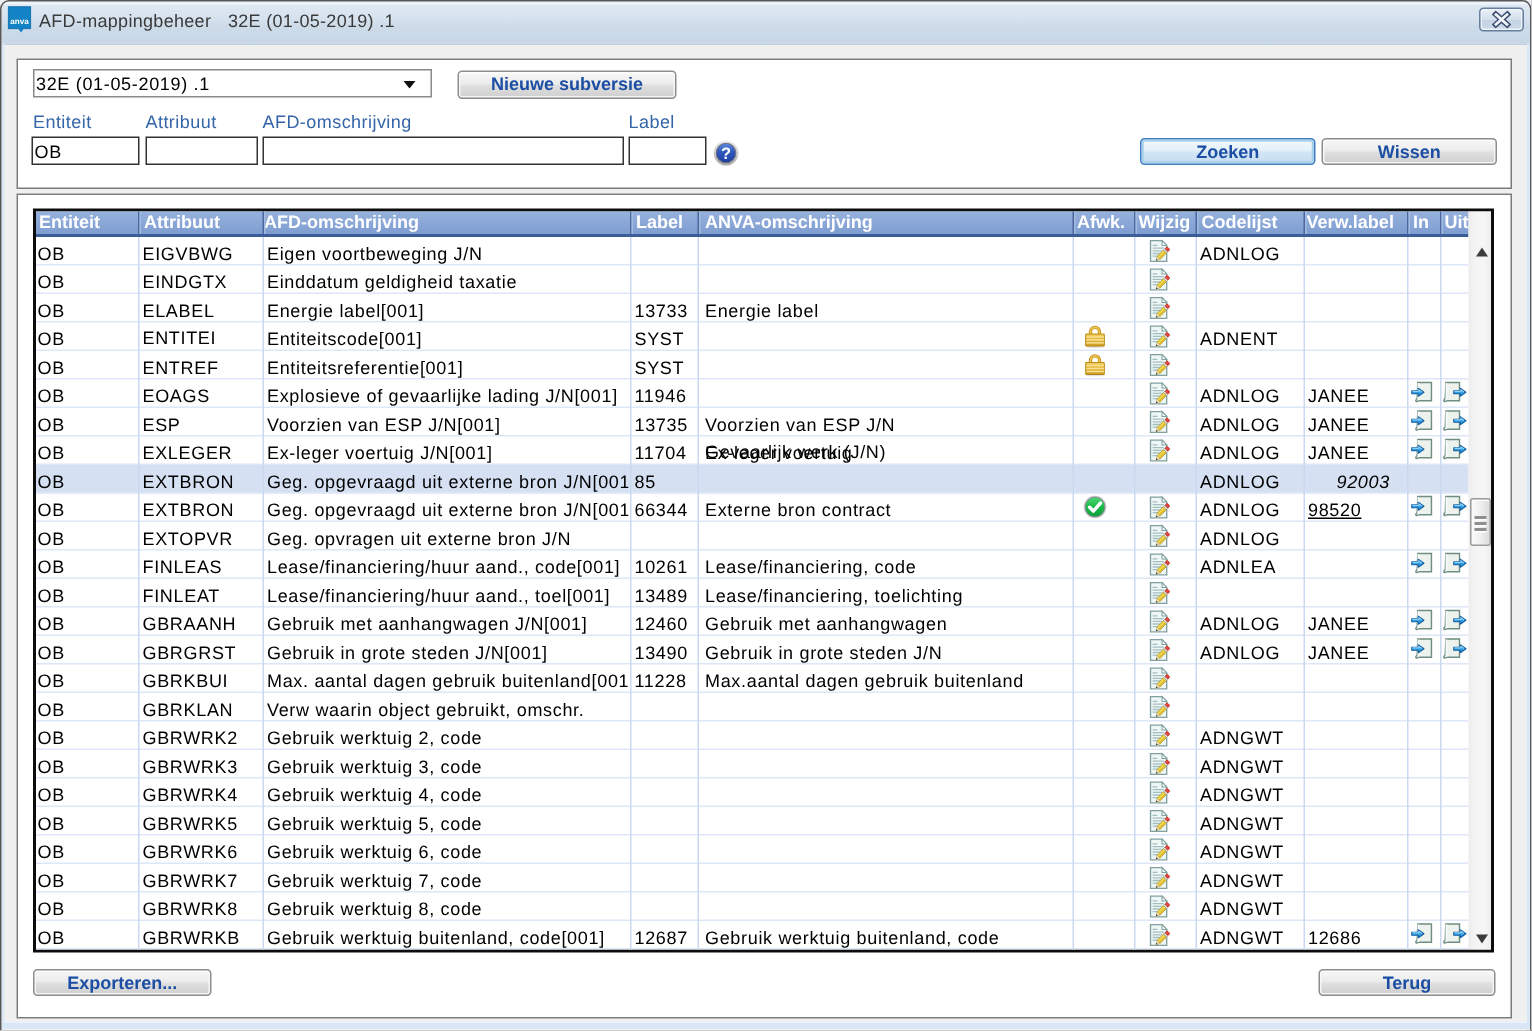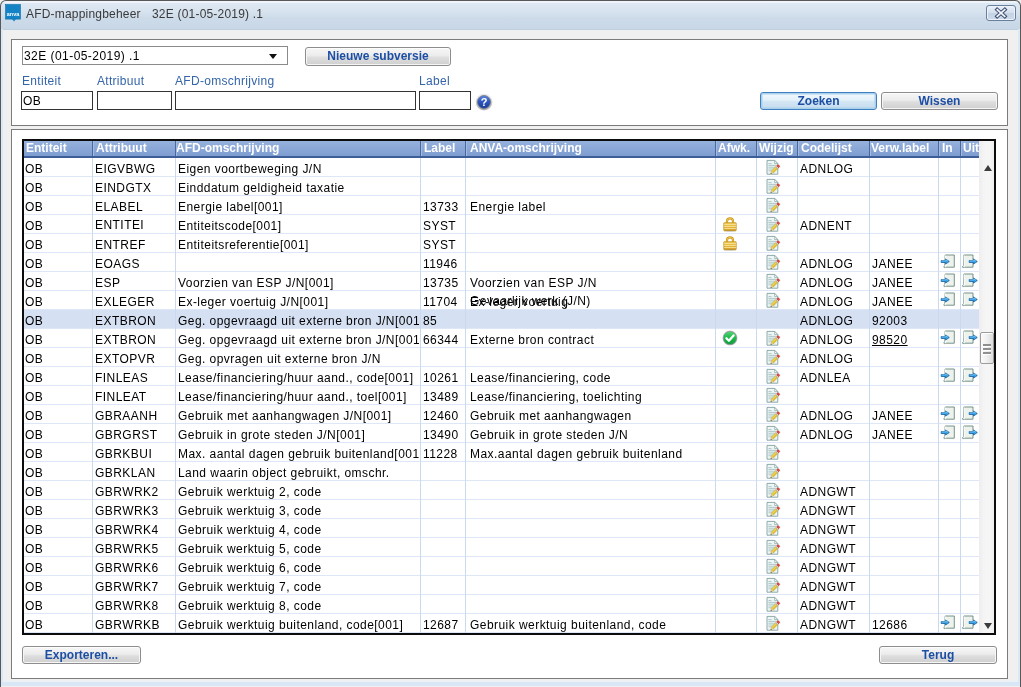--- a/index.html
+++ b/index.html
@@ -178,20 +178,21 @@
 <div class="r" style="left:423px;top:234px;">SYST</div>
 <svg class="a" style="left:722px;top:235px;" width="16" height="16" viewBox="0 0 16 16">
       <use href="#ic-lock"></use>
     </svg>
 <svg class="a" style="left:765px;top:235px;" width="17" height="17" viewBox="0 0 17 17">
       <use href="#ic-edit"></use>
     </svg>
 <div class="hsep" style="left:24px;top:271px;width:955px;"></div>
 <div class="r" style="left:25px;top:253px;">OB</div>
 <div class="r" style="left:95px;top:253px;">EOAGS</div>
+<div class="r" style="left:178px;top:253px;width:241px;">Explosieve of gevaarlijke lading J/N[001]</div>
 <div class="r" style="left:423px;top:253px;">11946</div>
 <div class="r" style="left:470px;top:253px;width:244px;margin-top:37px;">Gevaarlijk werk (J/N)</div>
 <svg class="a" style="left:765px;top:254px;" width="17" height="17" viewBox="0 0 17 17">
       <use href="#ic-edit"></use>
     </svg>
 <div class="r" style="left:800px;top:253px;">ADNLOG</div>
 <div class="r" style="left:872px;top:253px;">JANEE</div>
 <svg class="a" style="left:940px;top:254px;" width="16" height="16" viewBox="0 0 16 16">
       <use href="#ic-in"></use>
     </svg>
@@ -232,21 +233,21 @@
 <svg class="a" style="left:962px;top:292px;" width="16" height="16" viewBox="0 0 16 16">
       <use href="#ic-uit"></use>
     </svg>
 <div class="a" style="left:24px;top:310px;width:955px;height:19px;background:#d5e0f3;"></div>
 <div class="hsep" style="left:24px;top:328px;width:955px;"></div>
 <div class="r" style="left:25px;top:310px;">OB</div>
 <div class="r" style="left:95px;top:310px;">EXTBRON</div>
 <div class="r" style="left:178px;top:310px;width:241px;">Geg. opgevraagd uit externe bron J/N[001]</div>
 <div class="r" style="left:423px;top:310px;">85</div>
 <div class="r" style="left:800px;top:310px;">ADNLOG</div>
-<div class="r" style="left:872px;top:310px;">92003</div>
+<div class="r" style="left:891px;top:310px;font-style:italic;">92003</div>
 <div class="hsep" style="left:24px;top:347px;width:955px;"></div>
 <div class="r" style="left:25px;top:329px;">OB</div>
 <div class="r" style="left:95px;top:329px;">EXTBRON</div>
 <div class="r" style="left:178px;top:329px;width:241px;">Geg. opgevraagd uit externe bron J/N[001]</div>
 <div class="r" style="left:423px;top:329px;">66344</div>
 <div class="r" style="left:470px;top:329px;width:244px;">Externe bron contract</div>
 <svg class="a" style="left:722px;top:330px;" width="17" height="17" viewBox="0 0 17 17">
       <use href="#ic-check"></use>
     </svg>
 <svg class="a" style="left:765px;top:330px;" width="17" height="17" viewBox="0 0 17 17">
@@ -332,21 +333,21 @@
 <div class="r" style="left:95px;top:443px;">GBRKBUI</div>
 <div class="r" style="left:178px;top:443px;width:241px;">Max. aantal dagen gebruik buitenland[001]</div>
 <div class="r" style="left:423px;top:443px;">11228</div>
 <div class="r" style="left:470px;top:443px;width:244px;">Max.aantal dagen gebruik buitenland</div>
 <svg class="a" style="left:765px;top:444px;" width="17" height="17" viewBox="0 0 17 17">
       <use href="#ic-edit"></use>
     </svg>
 <div class="hsep" style="left:24px;top:480px;width:955px;"></div>
 <div class="r" style="left:25px;top:462px;">OB</div>
 <div class="r" style="left:95px;top:462px;">GBRKLAN</div>
-<div class="r" style="left:178px;top:462px;width:241px;">Land waarin object gebruikt, omschr.</div>
+<div class="r" style="left:178px;top:462px;width:241px;">Verw waarin object gebruikt, omschr.</div>
 <svg class="a" style="left:765px;top:463px;" width="17" height="17" viewBox="0 0 17 17">
       <use href="#ic-edit"></use>
     </svg>
 <div class="hsep" style="left:24px;top:499px;width:955px;"></div>
 <div class="r" style="left:25px;top:481px;">OB</div>
 <div class="r" style="left:95px;top:481px;">GBRWRK2</div>
 <div class="r" style="left:178px;top:481px;width:241px;">Gebruik werktuig 2, code</div>
 <svg class="a" style="left:765px;top:482px;" width="17" height="17" viewBox="0 0 17 17">
       <use href="#ic-edit"></use>
     </svg>

